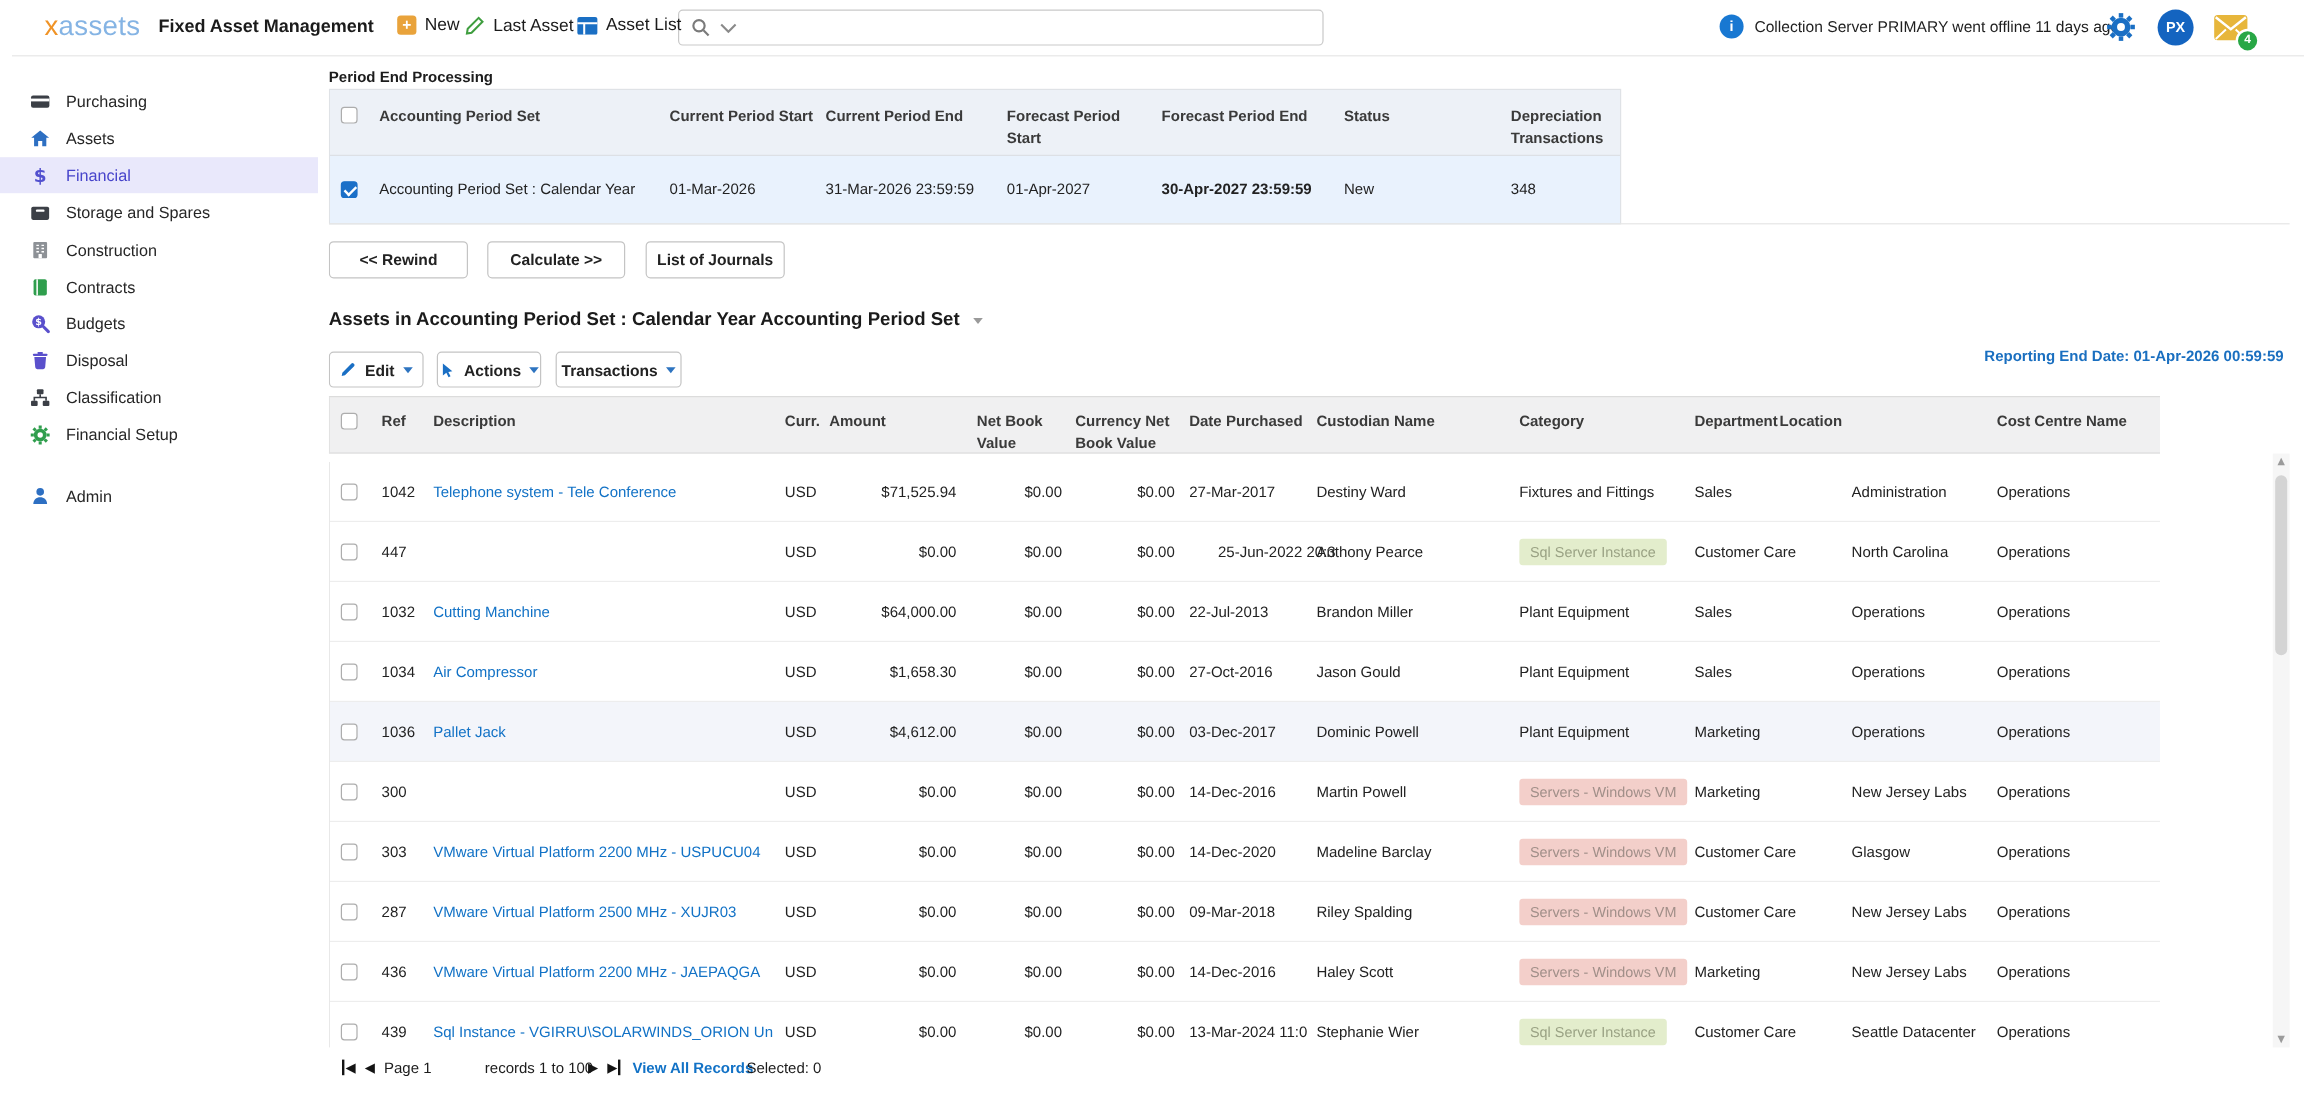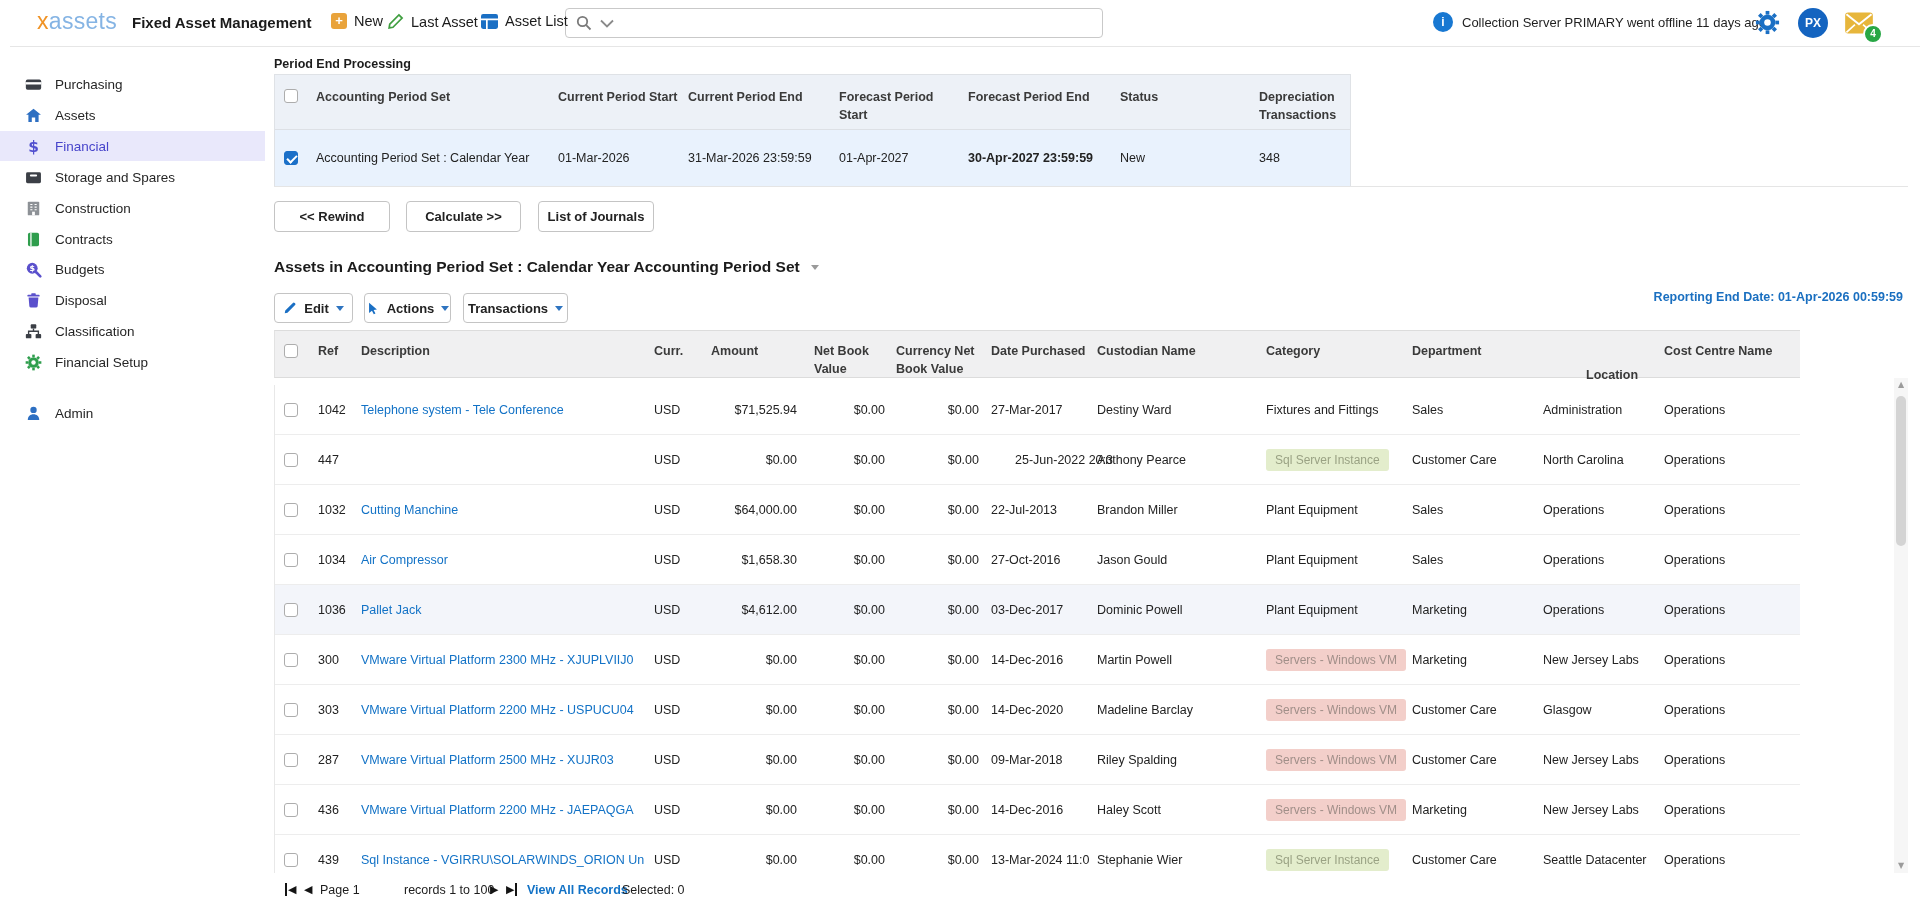--- a/index.html
+++ b/index.html
@@ -335,28 +335,28 @@
         <span>Transactions</span>
         <span class="caret"></span>
       </button>
     </div>
 
   <div class="ahead" id="ahead">
       <span class="cb" style="left: 9px; top: 13px;"></span>
       <div class="hc" style="left: 43px; width: 40px;">Ref</div>
       <div class="hc" style="left: 86px; width: 291px;">Description</div>
       <div class="hc" style="left: 379px; width: 46px;">Curr.</div>
-      <div class="hc" style="left: 436px; width: 90px;">Amount</div>
+      <div class="hc" style="left: 416px; width: 90px;">Amount</div>
       <div class="hc" style="left: 539px; width: 70px;">Net Book Value</div>
       <div class="hc" style="left: 621px; width: 92px;">Currency Net Book Value</div>
       <div class="hc" style="left: 716px; width: 110px;">Date Purchased</div>
       <div class="hc" style="left: 822px; width: 164px;">Custodian Name</div>
       <div class="hc" style="left: 991px; width: 142px;">Category</div>
       <div class="hc" style="left: 1137px; width: 126px;">Department</div>
-      <div class="hc" style="left: 1311px; width: 116px; margin-top: 24px;">Location</div>
+      <div class="hc" style="left: 1208px; width: 116px;">Location</div>
       <div class="hc" style="left: 1389px; width: 130px;">Cost Centre Name</div>
     </div>
   <div class="arows" id="arows">
       <div class="arow" style="top: 0px;">
         <span class="cb" style="left: 9px; top: 18px;"></span>
         <div class="ac" style="left: 43px; width: 40px;">1042</div>
         <div class="ac desc" style="left: 86px; width: 291px;">Telephone system - Tele Conference</div>
         <div class="ac" style="left: 379px; width: 46px;">USD</div>
         <div class="ac right" style="left: 420px; width: 102px;">$71,525.94</div>
         <div class="ac right" style="left: 530px; width: 80px;">$0.00</div>
@@ -425,21 +425,20 @@
         <div class="ac" style="left: 716px; width: 102px;">03-Dec-2017</div>
         <div class="ac" style="left: 822px; width: 164px;">Dominic Powell</div>
         <div class="ac" style="left: 991px; width: 142px;">Plant Equipment</div>
         <div class="ac" style="left: 1137px; width: 126px;">Marketing</div>
         <div class="ac" style="left: 1268px; width: 116px;">Operations</div>
         <div class="ac" style="left: 1389px; width: 130px;">Operations</div>
       </div>
       <div class="arow" style="top: 250px;">
         <span class="cb" style="left: 9px; top: 18px;"></span>
         <div class="ac" style="left: 43px; width: 40px;">300</div>
-        <div class="ac desc" style="left: 86px; width: 291px;">VMware Virtual Platform 2300 MHz - XJUPLVIIJ0</div>
         <div class="ac" style="left: 379px; width: 46px;">USD</div>
         <div class="ac right" style="left: 420px; width: 102px;">$0.00</div>
         <div class="ac right" style="left: 530px; width: 80px;">$0.00</div>
         <div class="ac right" style="left: 614px; width: 90px;">$0.00</div>
         <div class="ac" style="left: 716px; width: 102px;">14-Dec-2016</div>
         <div class="ac" style="left: 822px; width: 164px;">Martin Powell</div>
         <div class="ac" style="left: 991px; width: 142px;">
           <span class="badge pink">Servers - Windows VM</span>
         </div>
         <div class="ac" style="left: 1137px; width: 126px;">Marketing</div>

